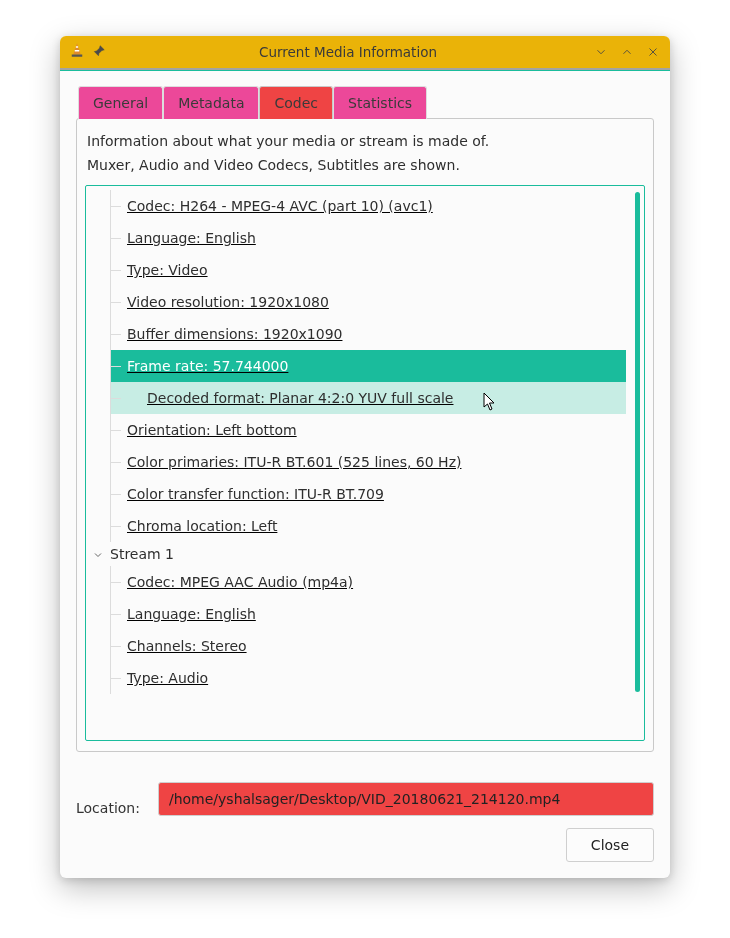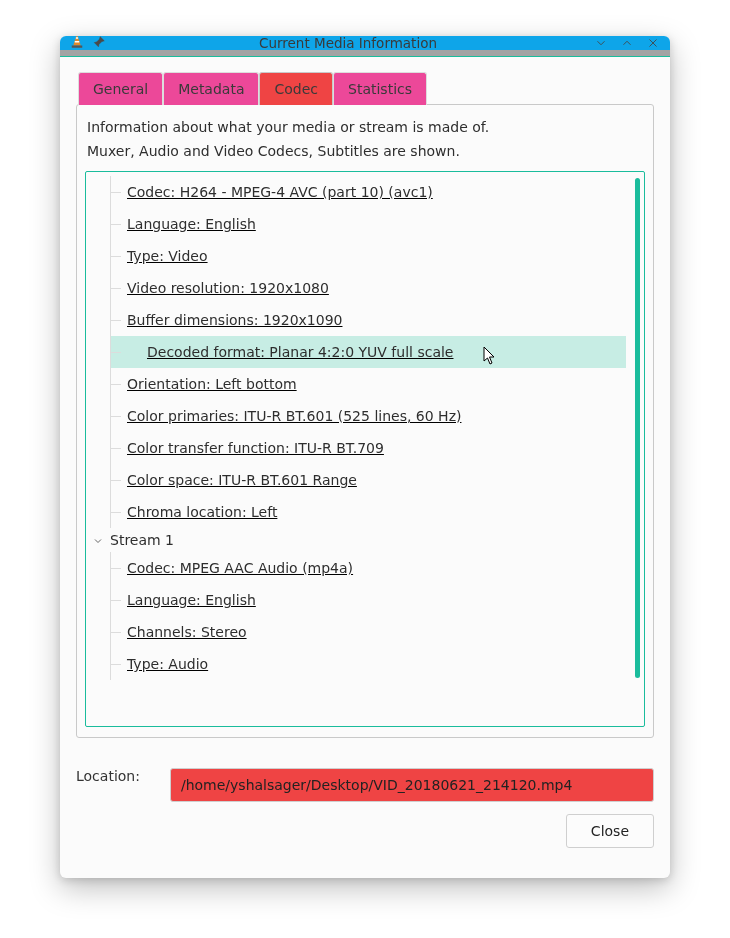--- a/index.html
+++ b/index.html
@@ -1,19 +1,19 @@
 <!DOCTYPE html>
 <html><head>
 <meta charset="utf-8">
 <style>
   * { box-sizing: border-box; margin: 0; padding: 0; font-family: "DejaVu Sans", "Noto Sans", Arial, sans-serif; }
   body { background: #ffffff; width: 730px; height: 938px; position: relative; }
   .shadow-wrap { position: absolute; left: 60px; top: 36px; width: 610px; height: 842px; box-shadow: 0 10px 30px rgba(0,0,0,0.25), 0 2px 8px rgba(0,0,0,0.15); border-radius: 6px; background: #fbfbfb; overflow: hidden; }
   
-  .titlebar { height: 20px; background: #0ea5e9; display: flex; align-items: center; padding: 0 8px; border-bottom: 6px solid #a3a3a3; }
+  .titlebar { height: 34px; background: #eab308; display: flex; align-items: center; padding: 0 8px; border-bottom: 2px solid #a3a3a3; }
   .app-icon { width: 18px; height: 18px; margin-right: 6px; fill: #e08a2c; }
   .pin-icon { width: 14px; height: 14px; stroke: #4a4a4a; fill: #4a4a4a; margin-right: 6px; }
   .title-text { flex: 1; text-align: center; font-size: 13.5px; color: #3a3a3a; }
   .win-btn { width: 18px; height: 18px; margin-left: 8px; display: flex; align-items: center; justify-content: center; }
   .win-btn svg { width: 14px; height: 14px; stroke: #444; stroke-width: 1.5; fill: none; }
   .hr-accent { height: 1px; background: #1abc9c; }
   
   .body-area { padding: 14px 16px 16px 16px; height: calc(100% - 35px); display: flex; flex-direction: column; }
   
   .tabs { display: flex; margin-left: 2px; }
@@ -28,21 +28,21 @@
   .scrollbar { position: absolute; right: 4px; top: 6px; width: 5px; height: 500px; background: #1abc9c; border-radius: 3px; }
   .stream-header { display: flex; align-items: center; font-size: 14px; color: #2e2e2e; padding: 4px 2px; }
   .chevron { transform: rotate(0deg); width: 12px; height: 12px; margin-right: 6px; }
   .chevron svg { width: 12px; height: 12px; stroke: #555; stroke-width: 1.8; fill: none; }
   .children { margin-left: 20px; border-left: 1px solid #dcdcdc; text-decoration: underline; }
   .row { display: flex; align-items: center; height: 32px; font-size: 14px; color: #2e2e2e; position: relative; padding-left: 16px; }
   .row::before { content: ""; position: absolute; left: 0; top: 50%; width: 10px; height: 1px; background: #dcdcdc; }
   .row.selected { background: #1abc9c; color: #ffffff; margin-right: 8px; }
   .row.hover { background: #c7ede4; margin-right: 8px; }
   
-  .footer { margin-top: 30px; display: flex; align-items: flex-start; gap: 30px; }
+  .footer { margin-top: 30px; display: flex; align-items: flex-end; gap: 18px; }
   .loc-label { font-size: 14px; color: #333; }
   .loc-input { flex: 1; height: 34px; padding: 0 10px; font-size: 14px; color: #222; border: 1px solid #cfcfcf; border-radius: 3px; background: #ef4444; }
   .btn-row { margin-top: 12px; display: flex; justify-content: flex-end; }
   .close-btn { height: 34px; padding: 0 24px; font-size: 14px; color: #222; background: #fcfcfc; border: 1px solid #cfcfcf; border-radius: 3px; }
 
   
   .tree-box .cursor-svg { position: absolute; pointer-events: none; }
 </style>
 </head>
 <body>
@@ -98,27 +98,27 @@
 
       <div class="tree-box" id="tree-box">
         <div class="scrollbar"></div>
 
           <div class="children">
             <div class="row">Codec: H264 - MPEG-4 AVC (part 10) (avc1)</div>
             <div class="row">Language: English</div>
             <div class="row">Type: Video</div>
             <div class="row">Video resolution: 1920x1080</div>
             <div class="row">Buffer dimensions: 1920x1090</div>
+            <div class="row selected">Frame rate: 57.744000</div>
             <div class="row hover" style="position: relative; padding-left: 36px;">Decoded format: Planar 4:2:0 YUV full scale<span class="cursor-svg" style="left: 372px; top: 10px;"><svg width="15" height="20" viewBox="0 0 15 20">
                   <path d="M1 1 L1 15 L4.5 12 L7 18 L9 17 L6.5 11 L11 11 Z" fill="#fff" stroke="#000" stroke-width="1"></path>
                 </svg></span></div>
             <div class="row">Orientation: Left bottom</div>
             <div class="row">Color primaries: ITU-R BT.601 (525 lines, 60 Hz)</div>
             <div class="row">Color transfer function: ITU-R BT.709</div>
-            <div class="row">Color space: ITU-R BT.601 Range</div>
             <div class="row">Chroma location: Left</div>
           </div>
           <div class="stream-header">
             <span class="chevron"><svg viewBox="0 0 24 24">
                 <polyline points="6 9 12 15 18 9"></polyline>
               </svg></span>
             <span>Stream 1</span>
           </div>
           <div class="children">
             <div class="row">Codec: MPEG AAC Audio (mp4a)</div>

